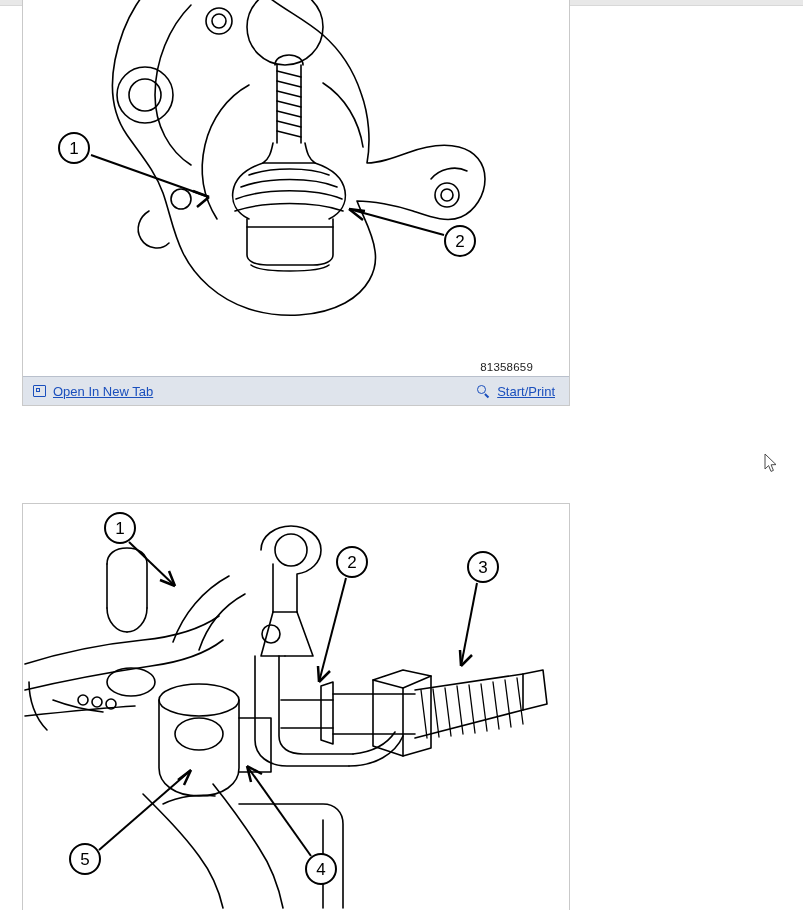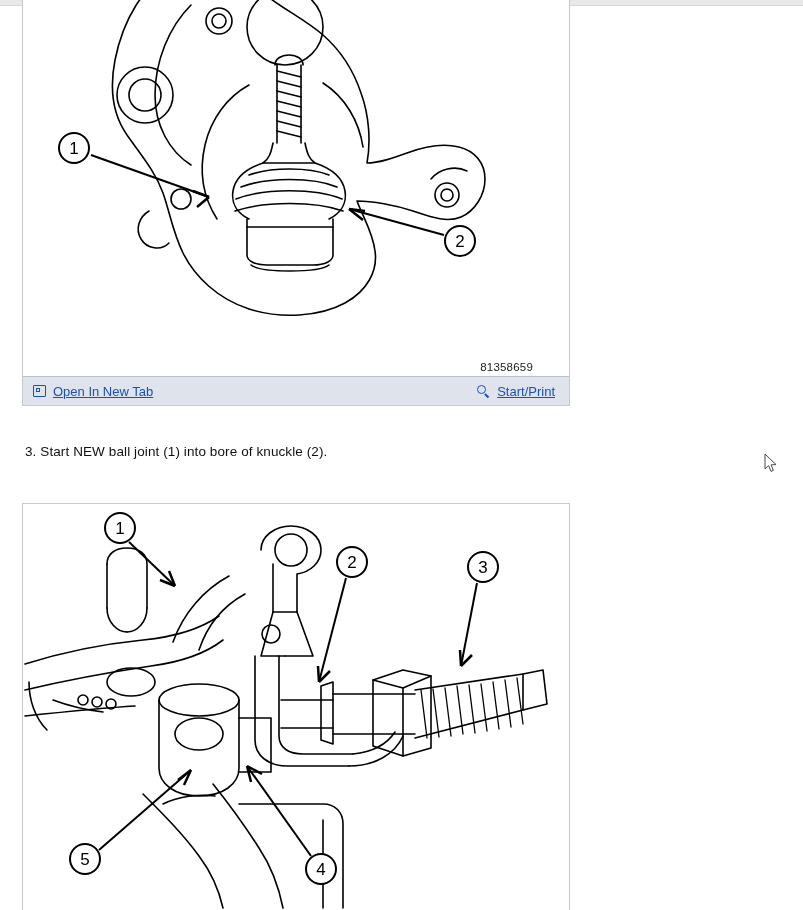--- a/index.html
+++ b/index.html
@@ -232,21 +232,20 @@
         <span class="icon-newtab"></span>
         <span>Open In New Tab</span>
       </div>
       <div class="fig-link">
         <span class="icon-zoom"></span>
         <span>Start/Print</span>
       </div>
     </div>
   </div>
 
-  <div class="step-text">3. Start NEW ball joint (1) into bore of knuckle (2).</div>
 
   <div class="figure figure-2">
     <div class="figure-img">
       <svg width="546" height="408" viewBox="0 0 546 408">
         <g fill="none" stroke="#000" stroke-width="1.6" stroke-linejoin="round" stroke-linecap="round">
 
           <path d="M2 160 C40 148 80 140 120 136 C150 133 176 126 196 112"></path>
           <path d="M2 186 C44 176 88 168 128 162 C158 158 182 150 200 136"></path>
           <path d="M2 212 C40 208 78 204 112 202"></path>
           <path d="M6 178 C6 196 12 214 24 226"></path>

